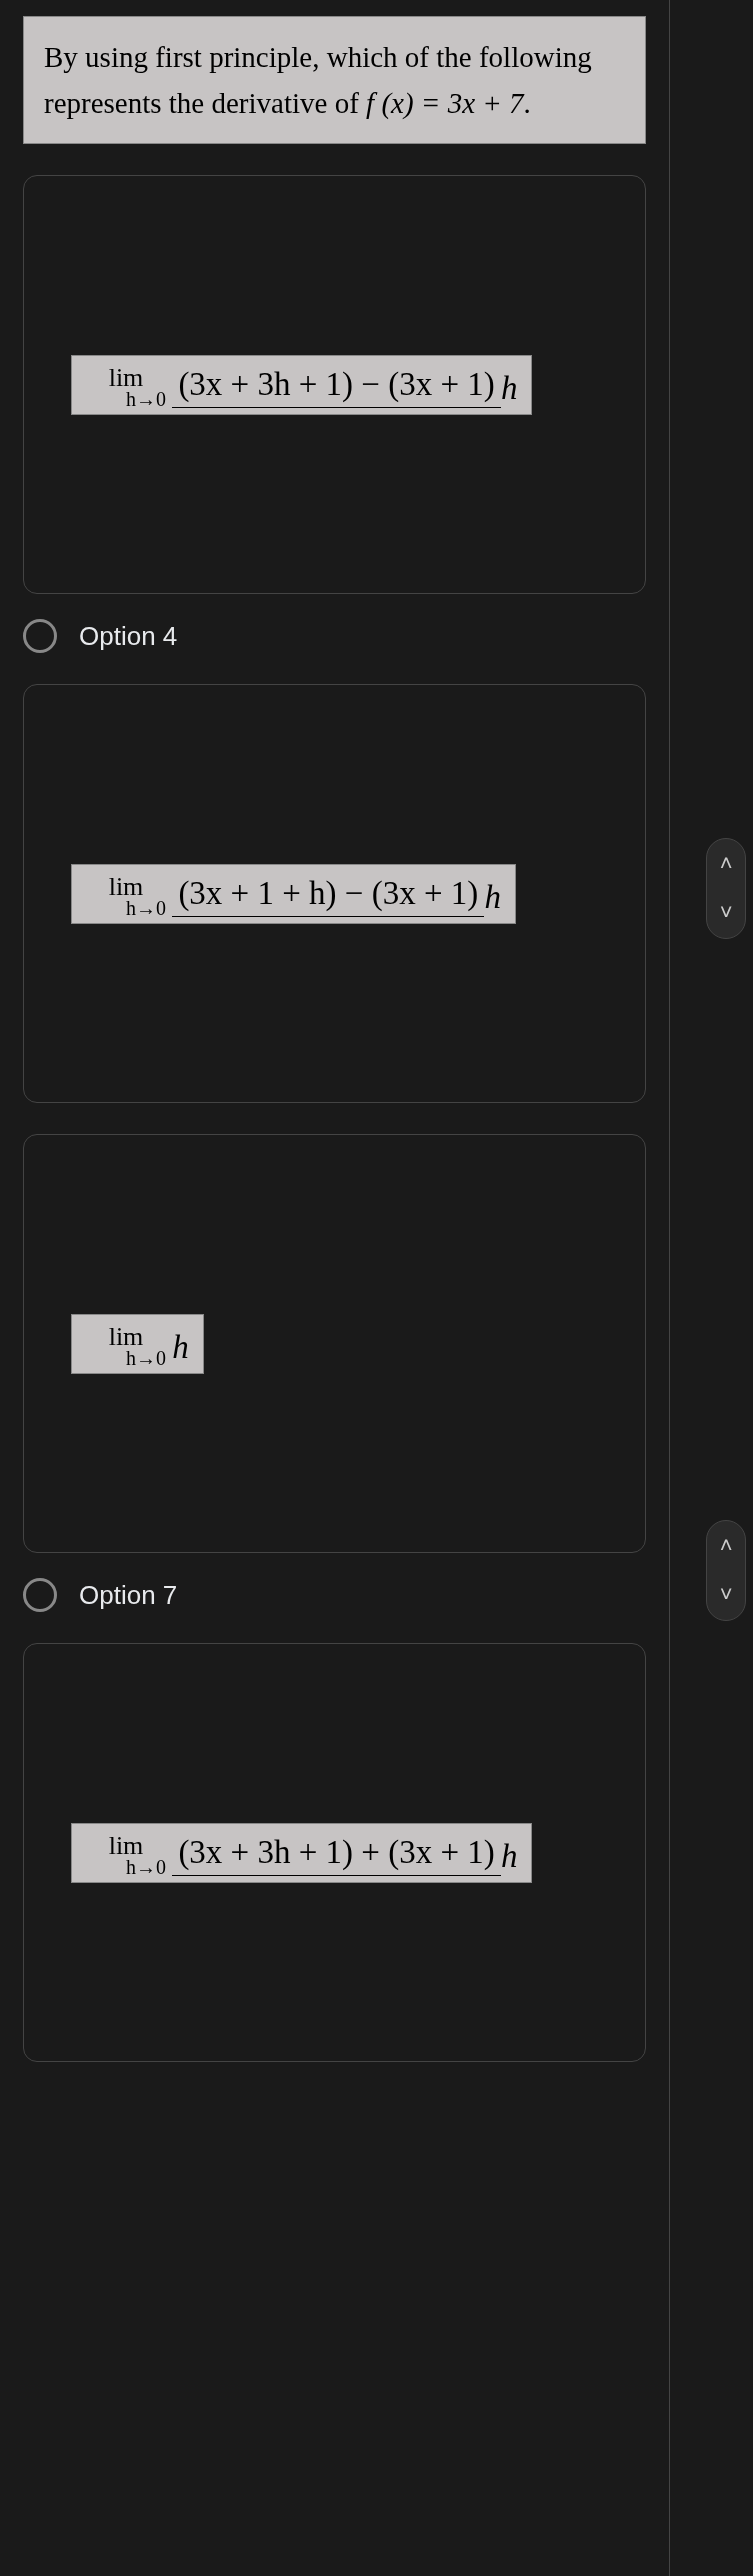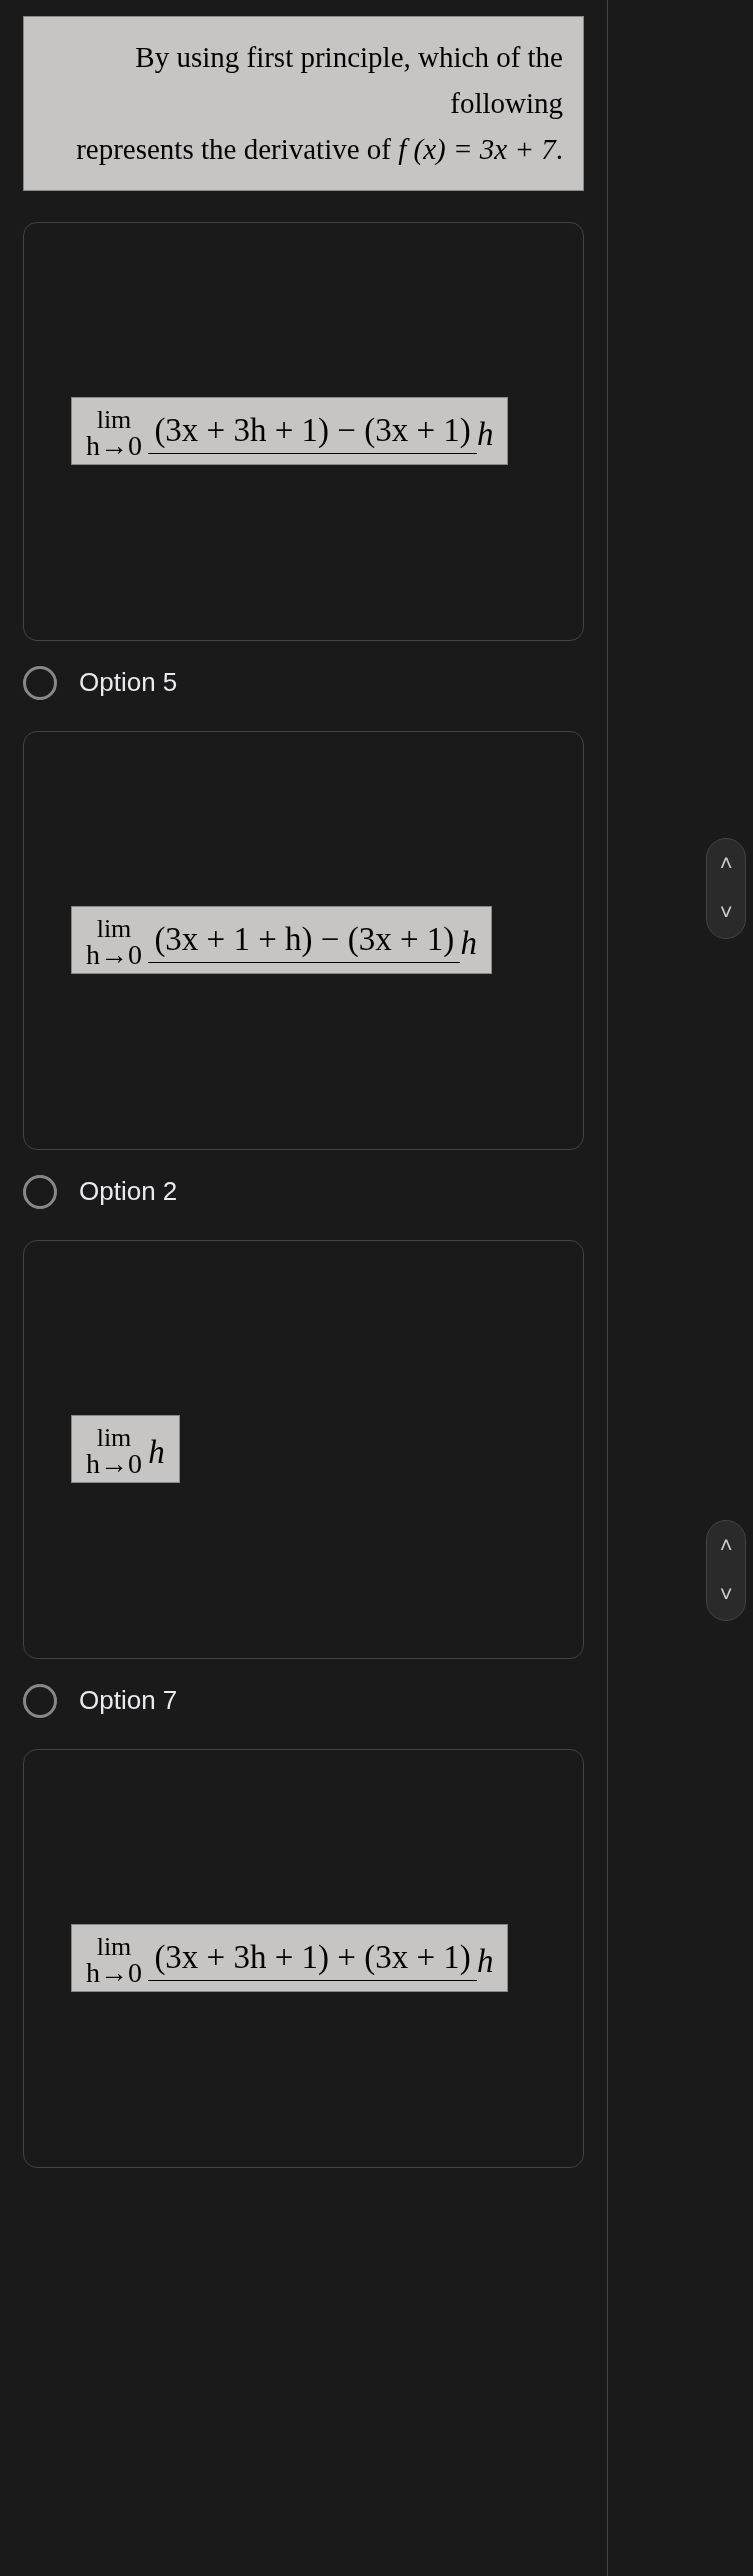--- a/index.html
+++ b/index.html
@@ -5,25 +5,24 @@
   * { box-sizing: border-box; margin: 0; padding: 0; }
   body {
     background: #1a1a1a;
     font-family: 'Roboto', Arial, sans-serif;
     width: 754px;
     min-height: 2576px;
     color: #e8eaed;
     position: relative;
   }
   .main-column {
-    width: 608px;
+    width: 670px;
     padding: 15.5px 23px;
     border-right: 1.6px solid #444;
     min-height: 2576px;
-    text-align: right;
   }
   .question-box {
     background: #c7c4c4;
     color: #000;
     padding: 17px 20px;
     font-family: 'Times New Roman', serif;
     font-size: 29px;
     line-height: 1.6;
     border: 0.8px solid #888;
     border-left: 1.6px solid #888;
@@ -52,21 +51,21 @@
     border: 0.8px solid #888;
   }
   .lim-wrap {
     display: inline-flex;
     flex-direction: column;
     align-items: center;
     line-height: 1;
     margin-right: 6.2px;
   }
   .lim-top { font-size: 26px; }
-  .lim-bot { font-size: 28px; margin-top: -1.6px; }
+  .lim-bot { font-size: 20px; margin-top: -1.6px; margin-left: 40px; }
   .frac {
     display: inline-flex;
     align-items: center;
     line-height: 1.15;
   }
   .frac .num {
     border-bottom: 1.9px solid #000;
     padding: 0 6.2px 3.1px 6.2px;
   }
   .frac .den {
@@ -130,38 +129,34 @@
         <span class="lim-bot">h→0</span>
       </span>
       <span class="frac">
         <span class="num">(3x + 3h + 1) − (3x + 1)</span>
         <span class="den">h</span>
       </span>
     </div>
   </div>
   <div class="option-row">
     <div class="radio"></div>
-    <div class="option-label">Option 5</div>
+    <div class="option-label">Option 4</div>
   </div>
 
   <div class="option-block">
     <div class="math-img">
       <span class="lim-wrap">
         <span class="lim-top">lim</span>
         <span class="lim-bot">h→0</span>
       </span>
       <span class="frac">
         <span class="num">(3x + 1 + h) − (3x + 1)</span>
         <span class="den">h</span>
       </span>
     </div>
-  </div>
-  <div class="option-row">
-    <div class="radio"></div>
-    <div class="option-label">Option 2</div>
   </div>
 
   <div class="option-block">
     <div class="math-img">
       <span class="lim-wrap">
         <span class="lim-top">lim</span>
         <span class="lim-bot">h→0</span>
       </span>
       <span class="frac">
         <span class="den">h</span>

